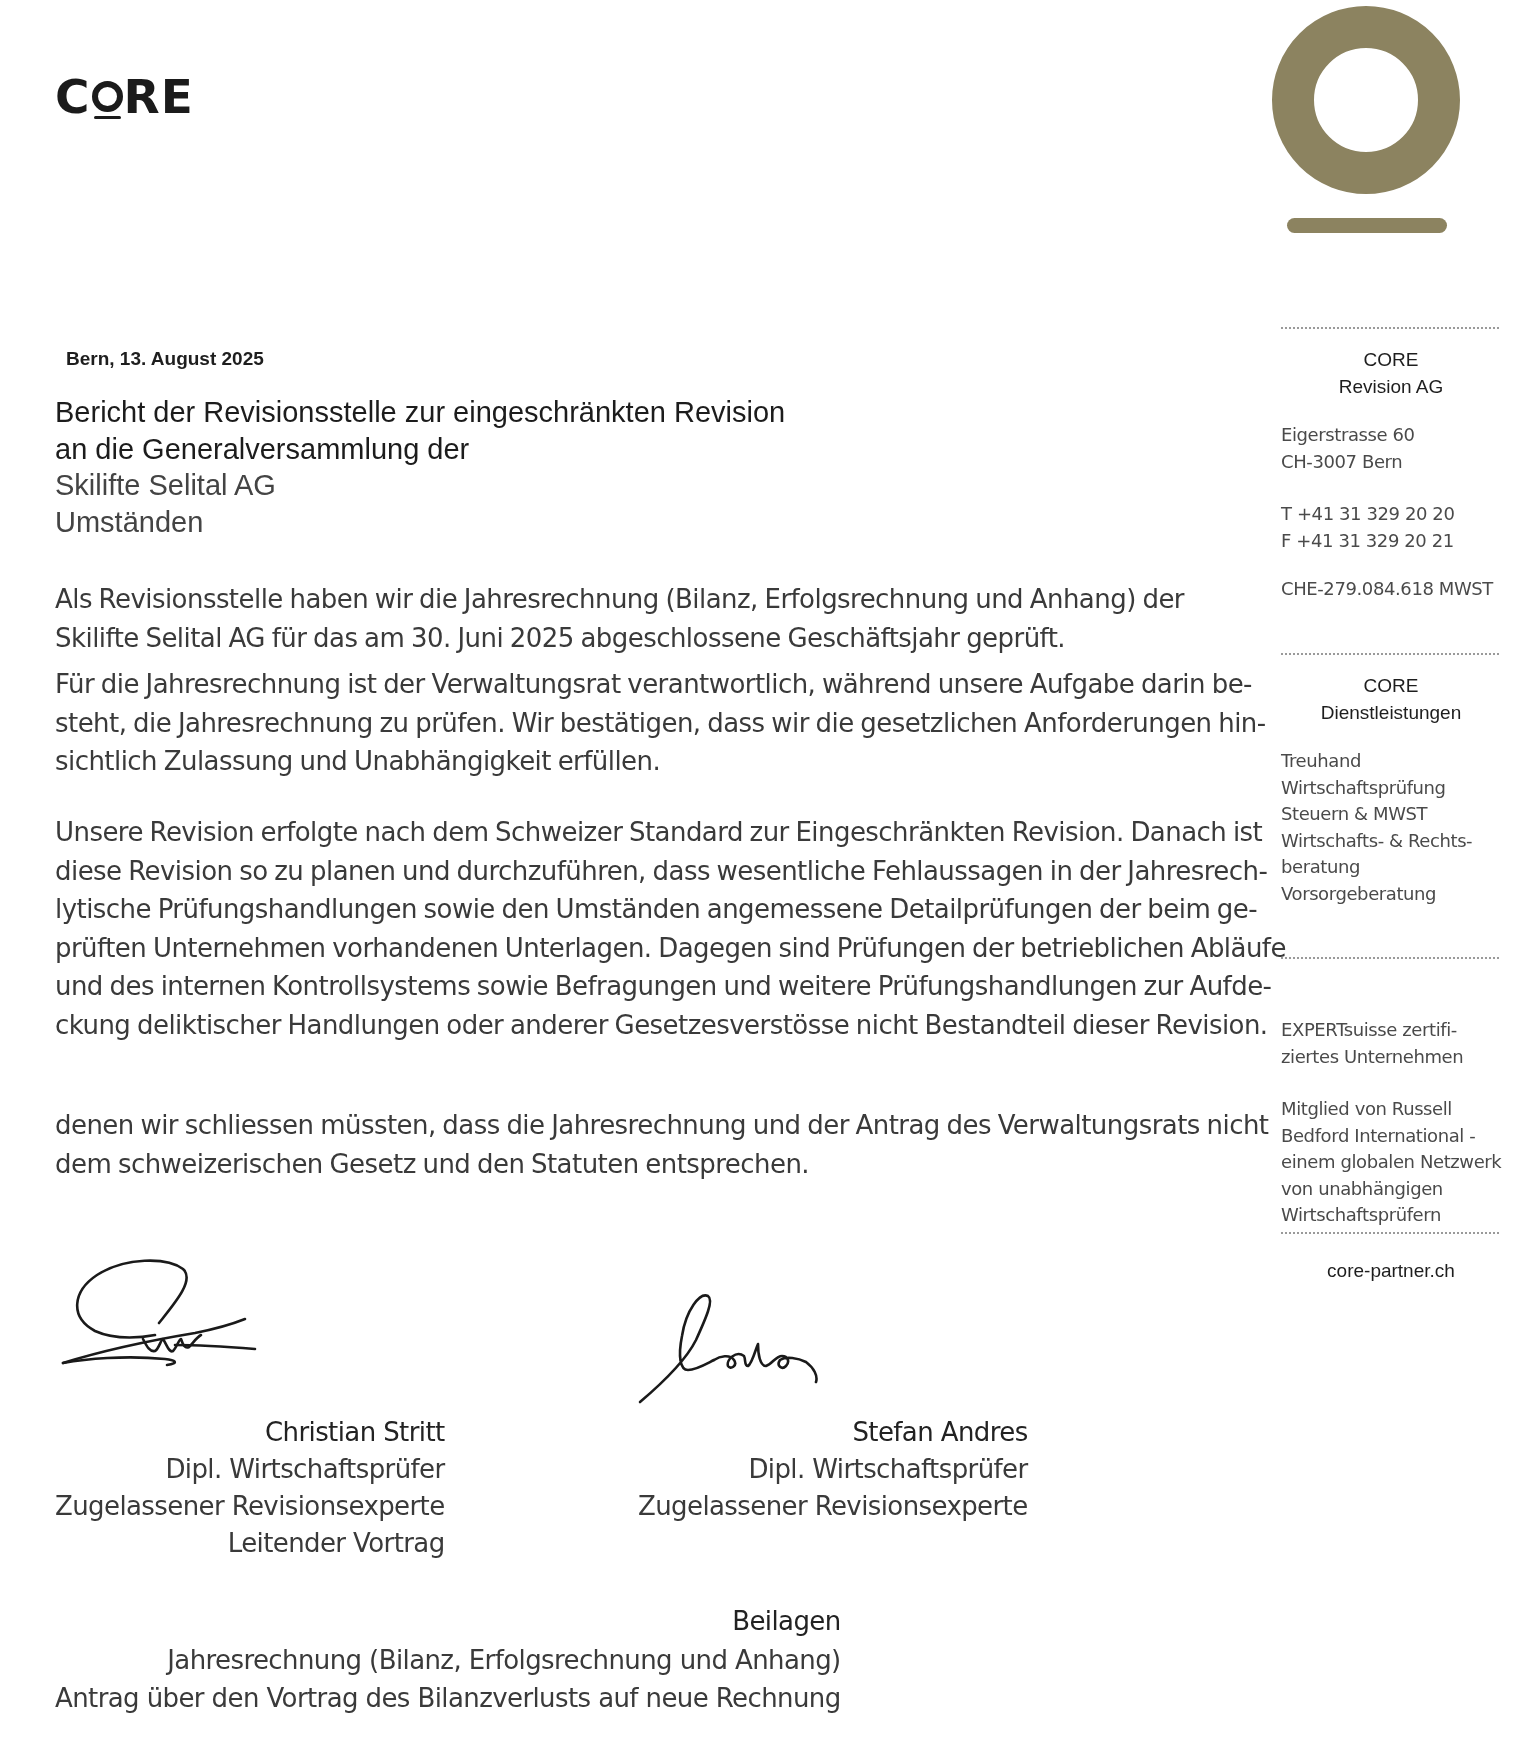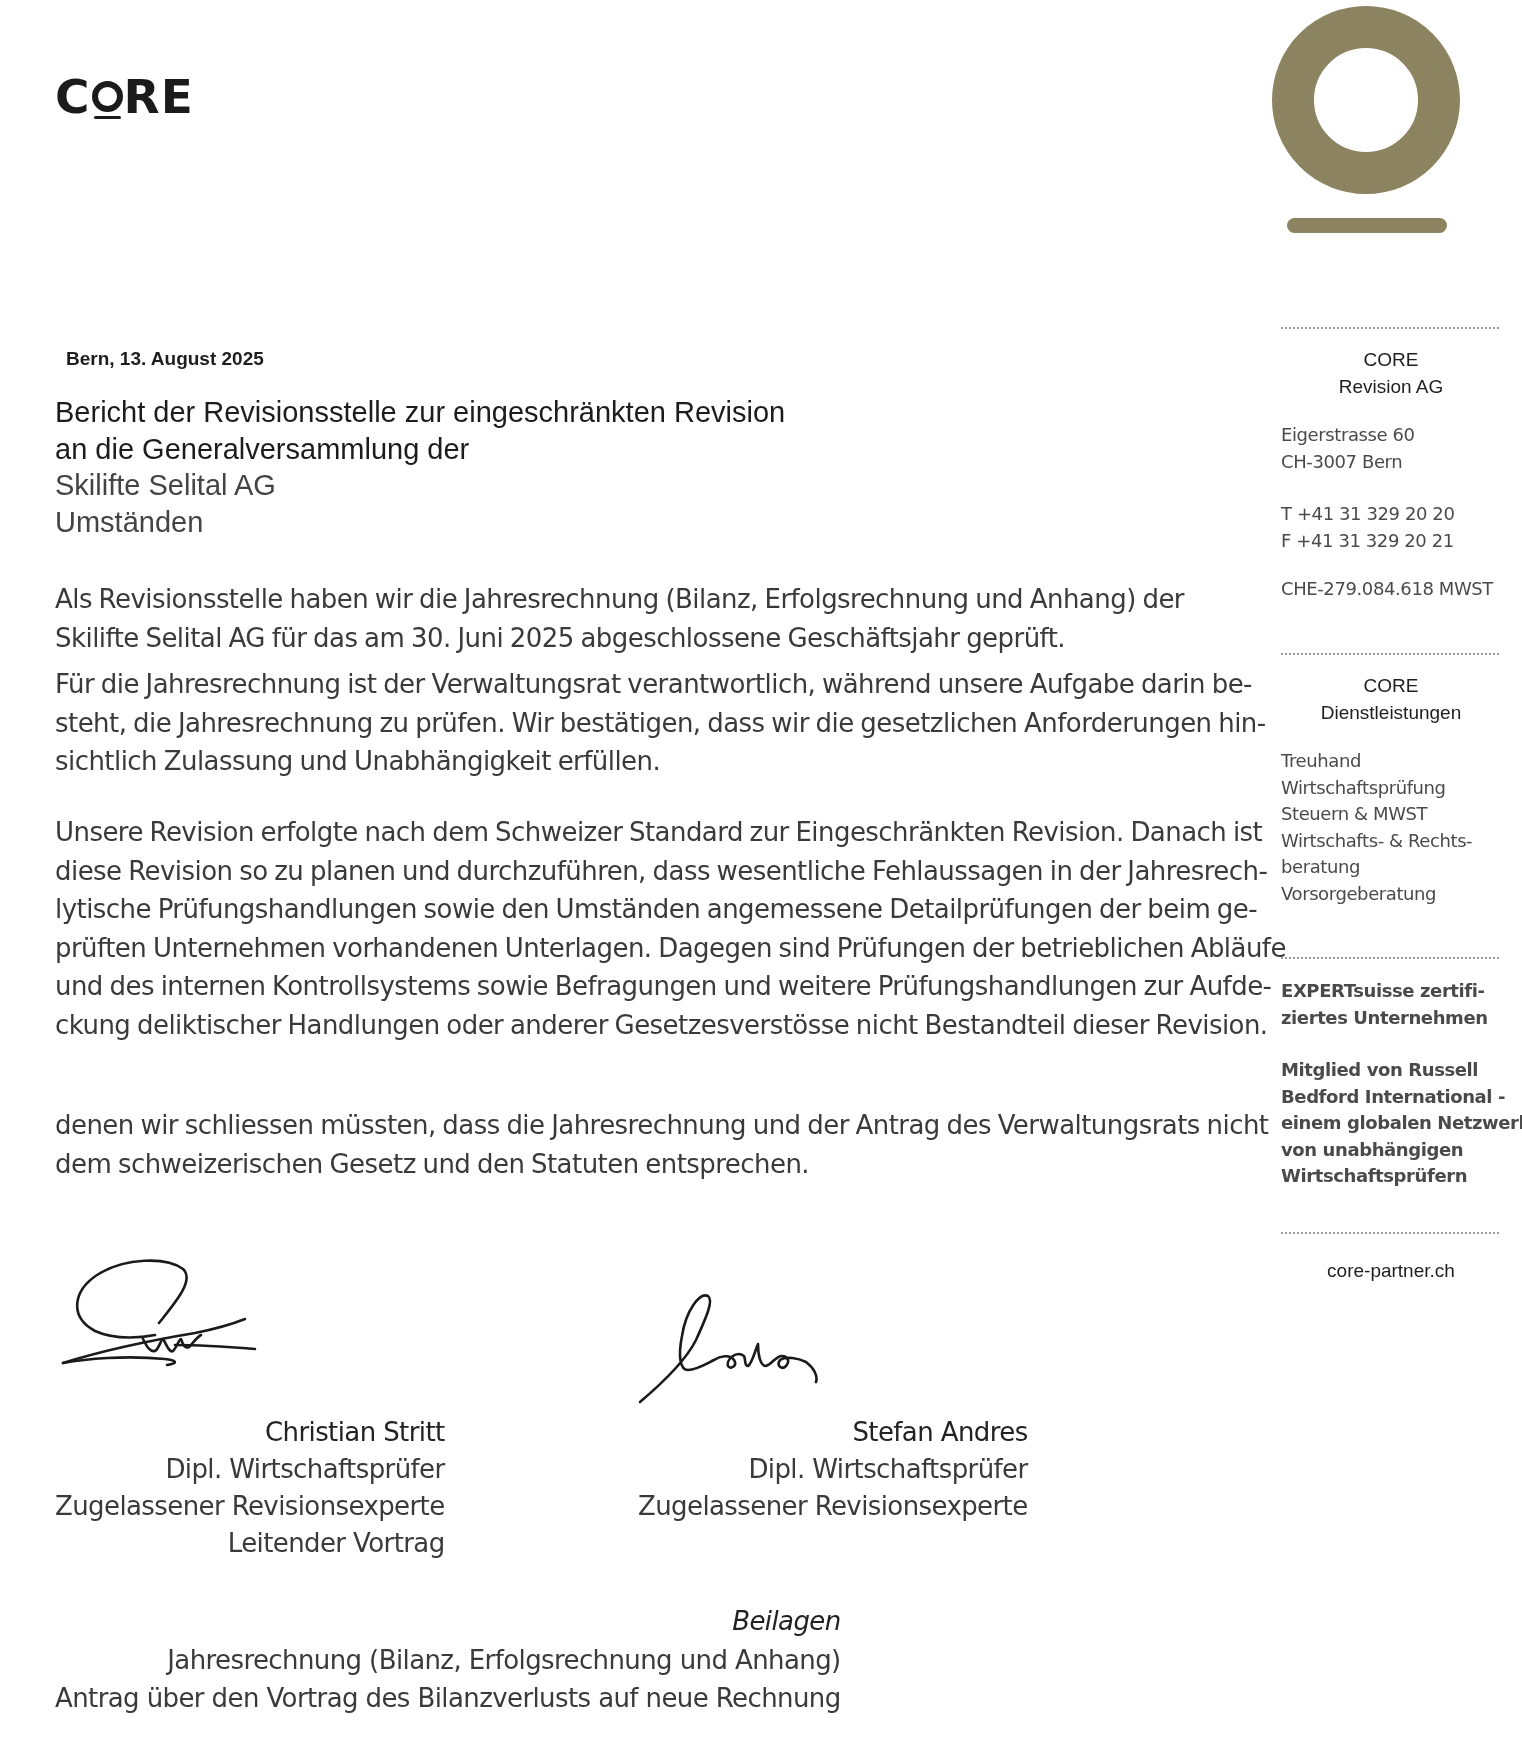--- a/index.html
+++ b/index.html
@@ -33,21 +33,21 @@
   .side-bold { color: #1e1e1e; font-weight: normal; font-family: "Liberation Sans", sans-serif; letter-spacing: 0; font-size: 19px; text-align: center; }
   .dots { left: 1281px; width: 218px; height: 0; border-top: 2px dotted #9a9a9a; }
 
   
   .sig { position: absolute; }
   .sig svg path { fill: none; stroke: #1a1a1a; stroke-width: 2.6; stroke-linecap: round; stroke-linejoin: round; }
   .signer { font-size: 26px; line-height: 37px; color: #3a3a3a; font-family: "DejaVu Sans", sans-serif; letter-spacing: -0.6px; white-space: nowrap; }
   .signer .name { color: #222222; display: block; font-weight: 500; }
   .signer span { display: block; text-align: right; }
 
-  .enc-title { color: #222222; display: block; font-style: italic; }
+  .enc-title { color: #222222; display: block; }
 </style>
 </head>
 <body>
 
 <div class="abs wordmark">
   <span class="letter">C</span>
   <span class="o-wrap">
     <span class="o-ring"></span>
     <span class="o-bar"></span>
   </span>
@@ -152,21 +152,21 @@
   <span>Treuhand</span>
   <span>Wirtschaftsprüfung</span>
   <span>Steuern &amp; MWST</span>
   <span>Wirtschafts- &amp; Rechts-</span>
   <span>beratung</span>
   <span>Vorsorgeberatung</span>
 </div>
 
 <div class="abs dots" style="top:957px;"></div>
 
-<div class="abs side" style="top:978px;font-weight:bold;">
+<div class="abs side" style="top:1017px;">
   <span>EXPERTsuisse zertifi-</span>
   <span>ziertes Unternehmen</span>
   <span style="height:26px;"></span>
   <span>Mitglied von Russell</span>
   <span>Bedford International -</span>
   <span>einem globalen Netzwerk</span>
   <span>von unabhängigen</span>
   <span>Wirtschaftsprüfern</span>
 </div>
 

